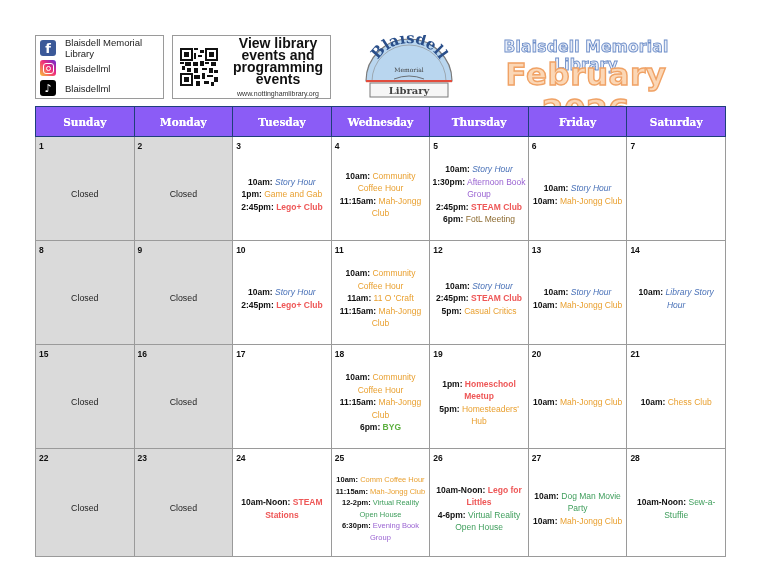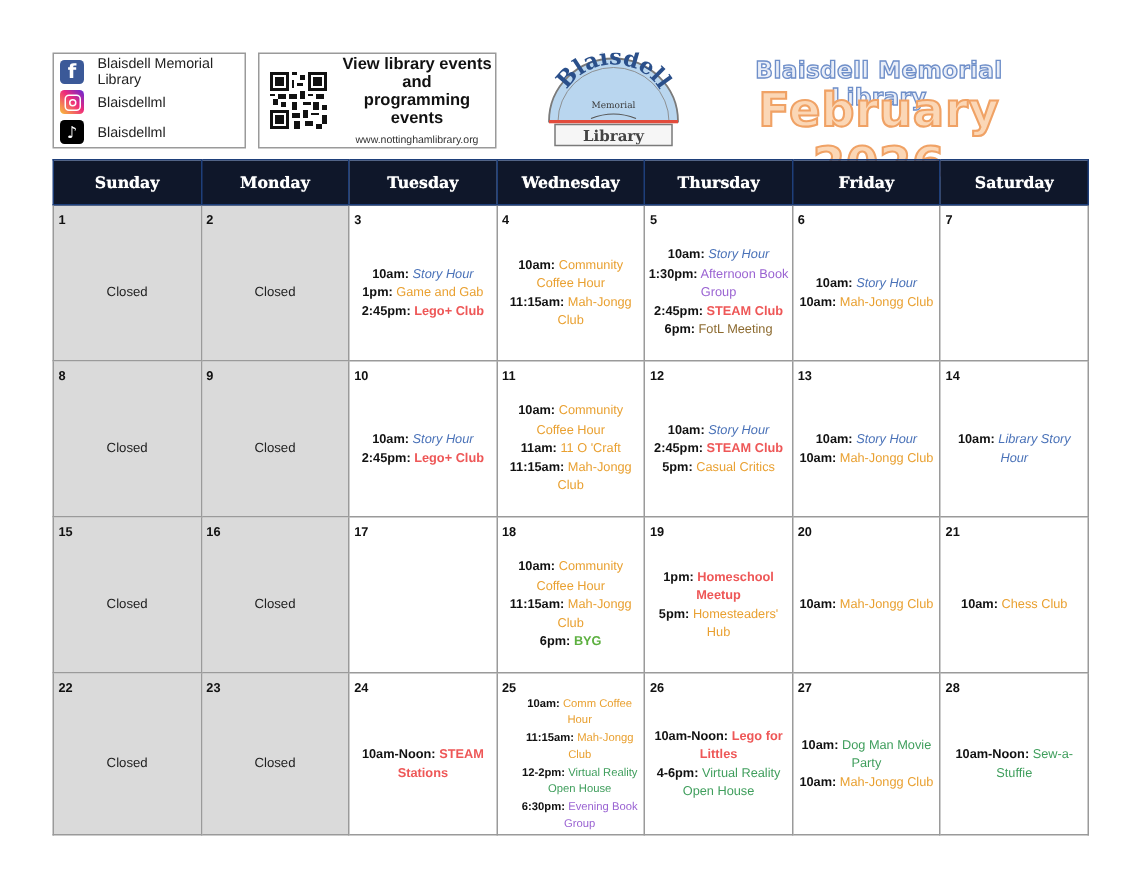--- a/index.html
+++ b/index.html
@@ -9,33 +9,33 @@
   .social-icon { width:16px; height:16px; border-radius:3px; margin-right:9px; display:flex; align-items:center; justify-content:center; color:#fff; font-weight:bold; font-size:13px; font-family:"DejaVu Sans", sans-serif; flex-shrink:0; }
   .fb { background:#3b5998; }
   .ig { background:linear-gradient(45deg,#f9c33a,#ee2a7b 55%,#6228d7); }
   .tt { background:#000; font-size:11px; }
   .ig-inner { width:9px; height:9px; border:1.6px solid #fff; border-radius:3px; position:relative; }
   .ig-inner::after { content:""; position:absolute; left:2px; top:2px; width:3px; height:3px; border:1.2px solid #fff; border-radius:50%; }
   .qr-box { position:absolute; left:172px; top:35px; width:159px; height:64px; border:1.5px solid #9a9a9a; box-sizing:border-box; display:flex; align-items:center; padding-left:7px; }
   .qr { width:38px; height:38px; position:relative; background:#fff; margin-right:10px; flex-shrink:0; }
   .qr svg { width:38px; height:38px; }
   .qr-text { text-align:center; width:100px; }
-  .qr-title { font-size:11px; font-weight:bold; line-height:12px; color:#111; }
+  .qr-title { font-size:14px; font-weight:bold; line-height:12px; color:#111; }
   .qr-url { font-size:7px; color:#333; margin-top:5px; }
   .logo { position:absolute; left:362px; top:35px; width:94px; height:64px; }
   .title-lib { position:absolute; left:480px; top:38px; width:212px; text-align:center; font-size:15.5px; font-weight:bold; letter-spacing:0.2px; color:#e9eef8; -webkit-text-stroke:0.9px #6f8fc9; font-family:"DejaVu Sans", sans-serif; }
   .title-month { position:absolute; left:480px; top:56px; width:212px; text-align:center; font-size:31px; font-weight:bold; color:#fbd7b6; -webkit-text-stroke:1.4px #f0a265; font-family:"DejaVu Sans", sans-serif; letter-spacing:0.5px; }
   table.cal { position:absolute; left:35px; top:106px; width:691px; border-collapse:collapse; table-layout:fixed; }
-  table.cal th { background:#0f172a; color:#fff; height:27px; font-family:"DejaVu Serif", serif; font-weight:bold; font-size:10.5px; border:1px solid #1e3f7a; text-shadow:0 0 0.5px #fff; }
+  table.cal th { background:#8b5cf6; color:#fff; height:27px; font-family:"DejaVu Serif", serif; font-weight:bold; font-size:10.5px; border:1px solid #1e3f7a; text-shadow:0 0 0.5px #fff; }
   table.cal td { border:1px solid #9a9a9a; vertical-align:top; padding:0; height:103px; position:relative; }
   table.cal tr.last td { height:107px; }
   td.closed { background:#dadada; }
   .daynum { position:absolute; left:3px; top:4px; font-size:8.5px; font-weight:bold; color:#111; }
   .cell-body { position:absolute; left:2px; right:2px; top:14px; bottom:2px; display:flex; flex-direction:column; justify-content:center; align-items:center; text-align:center; font-size:8.5px; line-height:12.5px; }
-  .cell-body.small { font-size:7.5px; line-height:11.5px;margin-left:12px; }
+  .cell-body.small { font-size:7.5px; line-height:11.5px; }
   .closed-text { font-size:8.8px; color:#222; }
   .ev { display:block; }
   .t { font-weight:bold; color:#111; }
   .c-blue { color:#4a72b8;font-style:italic; }
   .c-orange { color:#e9a030; }
   .c-red { color:#ee5757;font-weight:bold; }
   .c-purple { color:#9a63d2; }
   .c-brown { color:#8c6a2f; }
   .c-green { color:#3f9e5c; }
   .c-lime { color:#5db040;font-weight:bold; }

